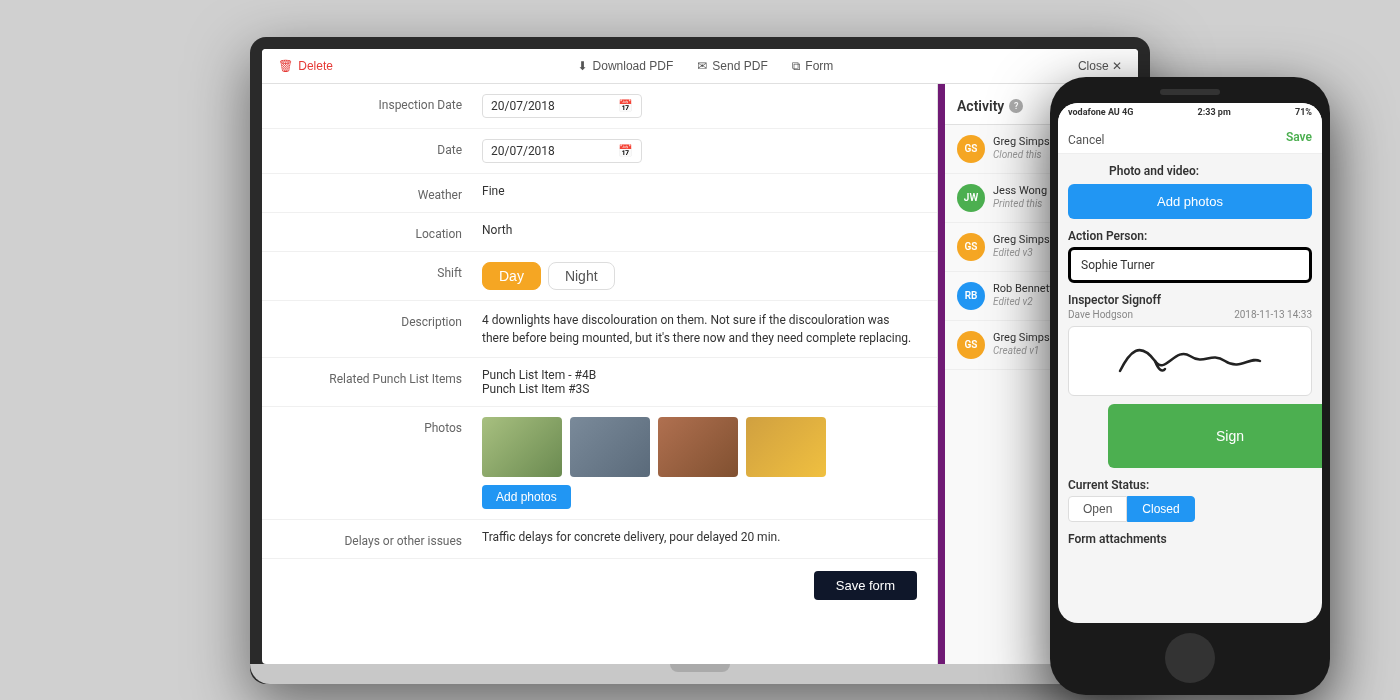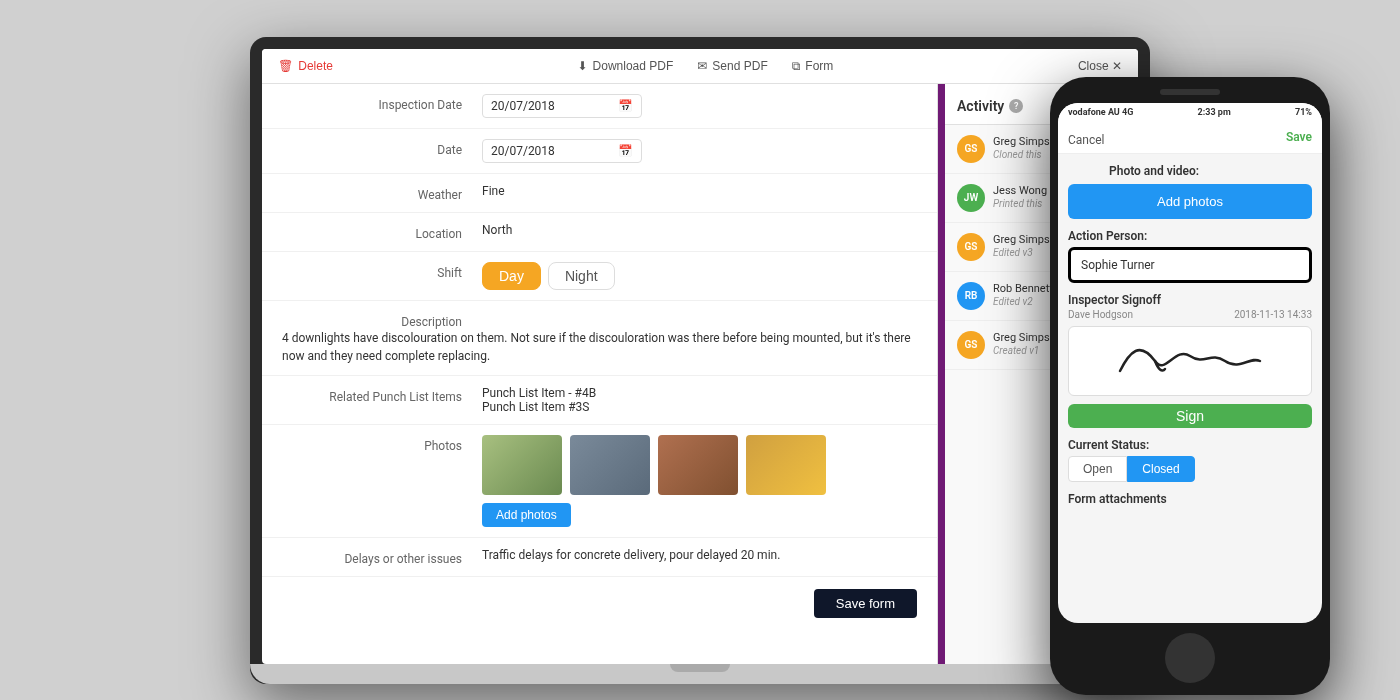--- a/index.html
+++ b/index.html
@@ -319,26 +319,27 @@
       display: flex;
       align-items: center;
       justify-content: center;
       overflow: hidden;
     }
     .btn-sign {
       background: #4caf50;
       color: #fff;
       border: none;
       border-radius: 6px;
-      padding: 4px;
+      padding: 24px;
       font-size: 14px;
       width: 100%;
       cursor: pointer;
       margin-bottom: 10px;
       font-weight: 500;
+      margin-left: 40px;
     }
     .phone-status-row {
       margin-bottom: 10px;
     }
     .phone-status-label {
       font-size: 12px;
       font-weight: 600;
       color: #333;
       margin-bottom: 4px;
     }
@@ -467,21 +468,21 @@
           </div>
 
           <div class="form-row">
             <div class="form-label">Shift</div>
             <div class="form-value">
               <button class="shift-btn active">Day</button>
               <button class="shift-btn inactive" style="margin-left:4px;">Night</button>
             </div>
           </div>
 
-          <div class="form-row" style="align-items:flex-start;flex-direction:column;">
+          <div class="form-row" style="align-items:flex-start;">
             <div class="form-label">Description</div>
             <div class="form-value" style="line-height:1.5;">4 downlights have discolouration on them. Not sure if the discouloration was there before being mounted, but it's there now and they need complete replacing.</div>
           </div>
 
           <div class="form-row" style="align-items:flex-start;">
             <div class="form-label">Related Punch List Items</div>
             <div class="form-value">
               <div>Punch List Item - #4B</div>
               <div>Punch List Item #3S</div>
             </div>

